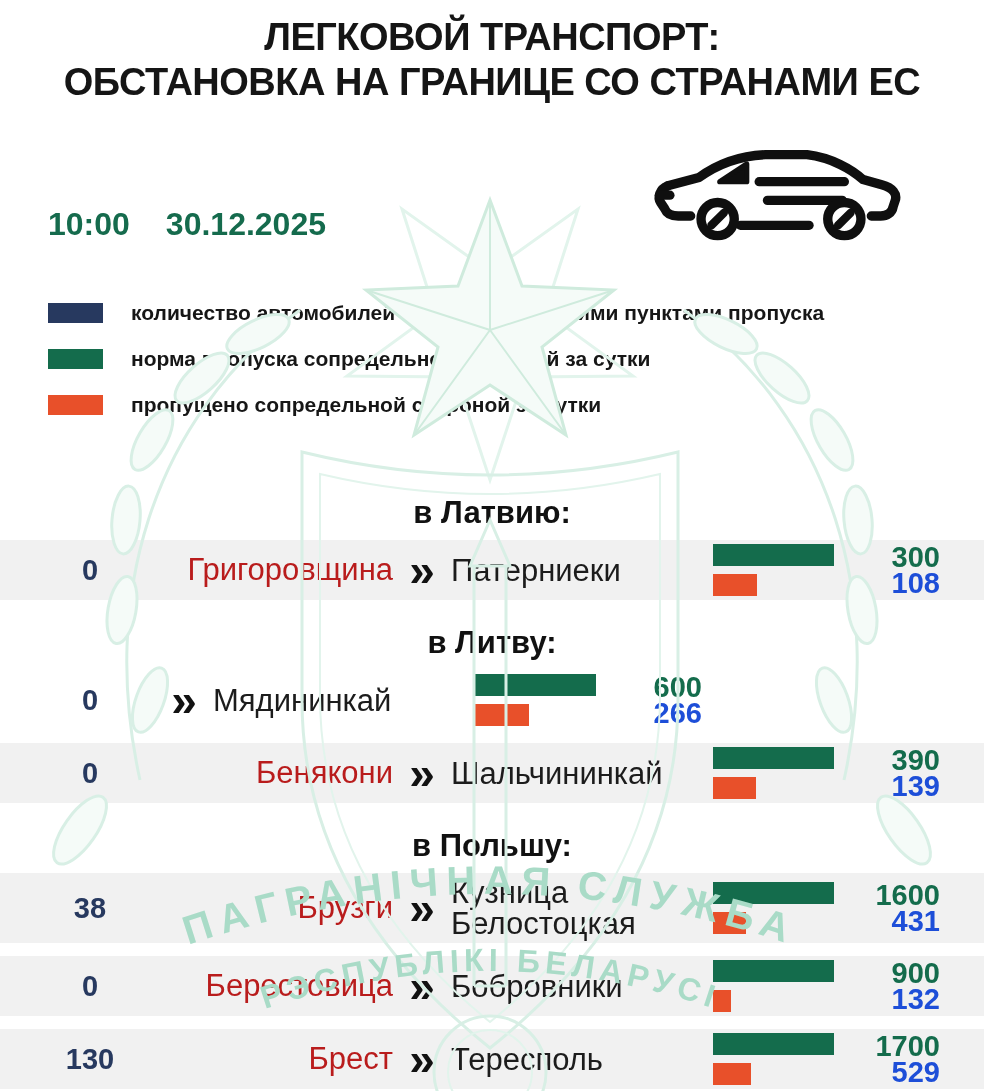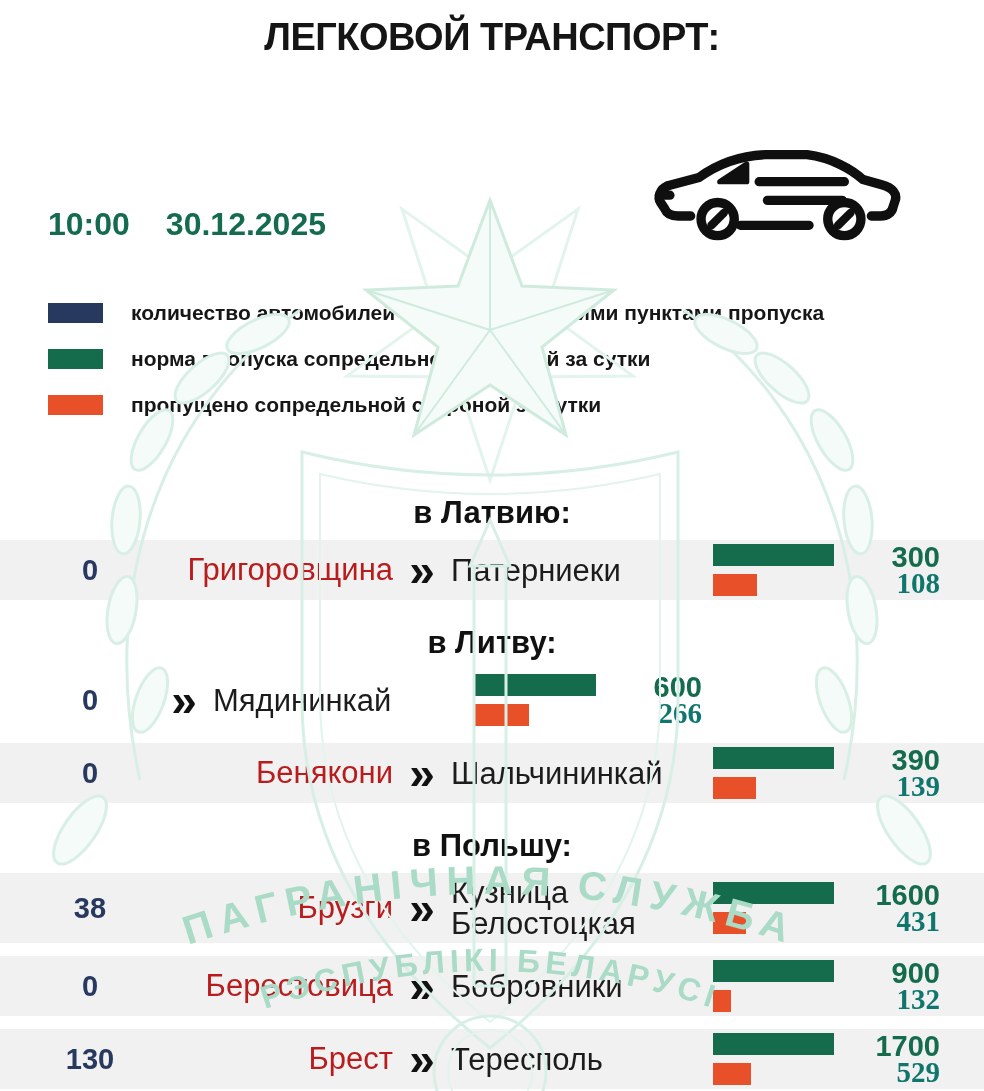--- a/index.html
+++ b/index.html
@@ -36,28 +36,29 @@
   .col-chev{flex:0 0 58px;text-align:center;font-size:46px;font-weight:700;
     color:#121212;line-height:30px;}
   .col-dest{flex:0 0 262px;text-align:left;font-size:31px;font-weight:500;
     color:#1C1C1C;line-height:31px;}
   .col-bars{flex:0 0 121px;}
   .bar-green{width:121px;height:22px;background:#146C4C;}
   .bar-orange{height:22px;margin-top:8px;background:#E8502A;}
   .col-vals{flex:0 0 106px;margin-right:44px;text-align:right;
     font-size:29px;font-weight:700;line-height:26px;}
   .val-green{color:#146C4C;}
-  .val-orange{color:#0f766e;font-family:Liberation Serif, serif;}
+  .val-orange{color:#1d4ed8;}
   .watermark{position:absolute;left:0;top:0;z-index:5;pointer-events:none;}
 </style>
 </head>
 <body>
 
 <h1 class="title">
   <span>ЛЕГКОВОЙ ТРАНСПОРТ:</span><br>
+  <span>ОБСТАНОВКА НА ГРАНИЦЕ СО СТРАНАМИ ЕС</span>
 </h1>
 
 <svg class="car" viewBox="0 0 250 104" aria-hidden="true">
   <g fill="none" stroke="#0f0f0f" stroke-width="9" stroke-linecap="round" stroke-linejoin="round">
     <path d="M16 48 L46 40 C64 27 86 19 110 18 L150 18 C174 21 193 32 204 42 L222 47 C233 50 237 56 235 62 L233 68 C232 74 227 77 221 77 L212 77"></path>
     <path d="M16 48 C8 51 6 59 9 64 L13 70 C15 75 20 77 26 77 L38 77"></path>
     <path d="M8 57 H18"></path>
     <path d="M86 86 H152"></path>
     <path d="M112 62 H184"></path>
     <path d="M104 44 H186"></path>

